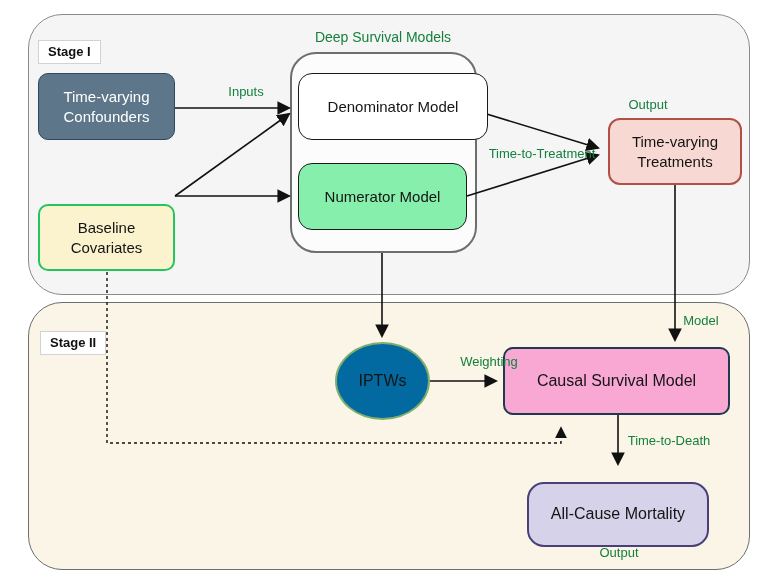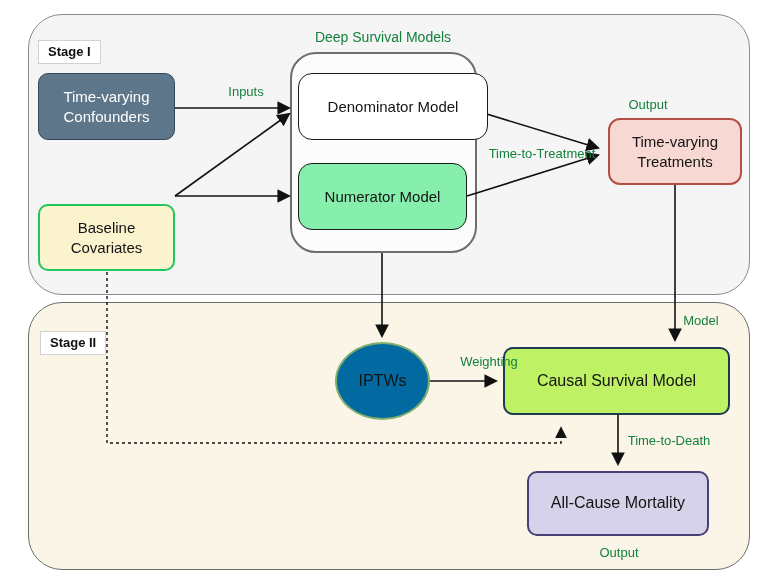--- a/index.html
+++ b/index.html
@@ -27,22 +27,22 @@
     position:absolute; z-index:2; box-sizing:border-box;
     left:290px; top:52px; width:187px; height:201px;
     background:#fcfcfc; border:2px solid #6e6e6e; border-radius:26px;
   }
   .node-tvc  { left:38px;  top:73px;  width:137px; height:67px; background:#5d7689; border:1.5px solid #33475c; border-radius:10px; color:#ffffff; }
   .node-base { left:38px;  top:163px; width:137px; height:67px; background:#fbf2ce; border:2px solid #22c55e; border-radius:10px;margin-top:41px; }
   .node-den  { left:298px; top:73px;  width:190px; height:67px; background:#ffffff; border:1.5px solid #1a1a1a; border-radius:14px; }
   .node-num  { left:298px; top:163px; width:169px; height:67px; background:#86efac; border:1.5px solid #1a1a1a; border-radius:14px; }
   .node-tvt  { left:608px; top:118px; width:134px; height:67px; background:#f8d8d3; border:2px solid #b35045; border-radius:12px; }
   .node-iptw { left:335px; top:342px; width:95px;  height:78px; background:#0369a1; border:2px solid #7fae6d; border-radius:50%; font-size:16px; }
-  .node-csm  { left:503px; top:347px; width:227px; height:68px; background:#bef264; border:2px solid #1f3a50; border-radius:10px; font-size:16px; }
-  .node-acm  { left:527px; top:471px; width:182px; height:65px; background:#d6d2ea; border:2px solid #4a4079; border-radius:10px; font-size:16px; }
+  .node-csm  { left:503px; top:347px; width:227px; height:68px; background:#f9a8d4; border:2px solid #1f3a50; border-radius:10px; font-size:16px; }
+  .node-acm  { left:527px; top:482px; width:182px; height:65px; background:#d6d2ea; border:2px solid #4a4079; border-radius:17px; font-size:16px; }
   .edge-label {
     position:absolute; z-index:4; font-size:13px; color:#15803d;
     transform:translateX(-50%); white-space:nowrap;
   }
   .lbl-inputs { left:230px; top:84px;margin-left:16px; }
   .lbl-group  { left:383px; top:29px; font-size:14px; }
   .lbl-ttt    { left:542px; top:98px;margin-top:48px; }
   .lbl-out1   { left:648px; top:97px; }
   .lbl-input  { left:701px; top:313px; }
   .lbl-weight { left:464px; top:354px;margin-left:25px; }

